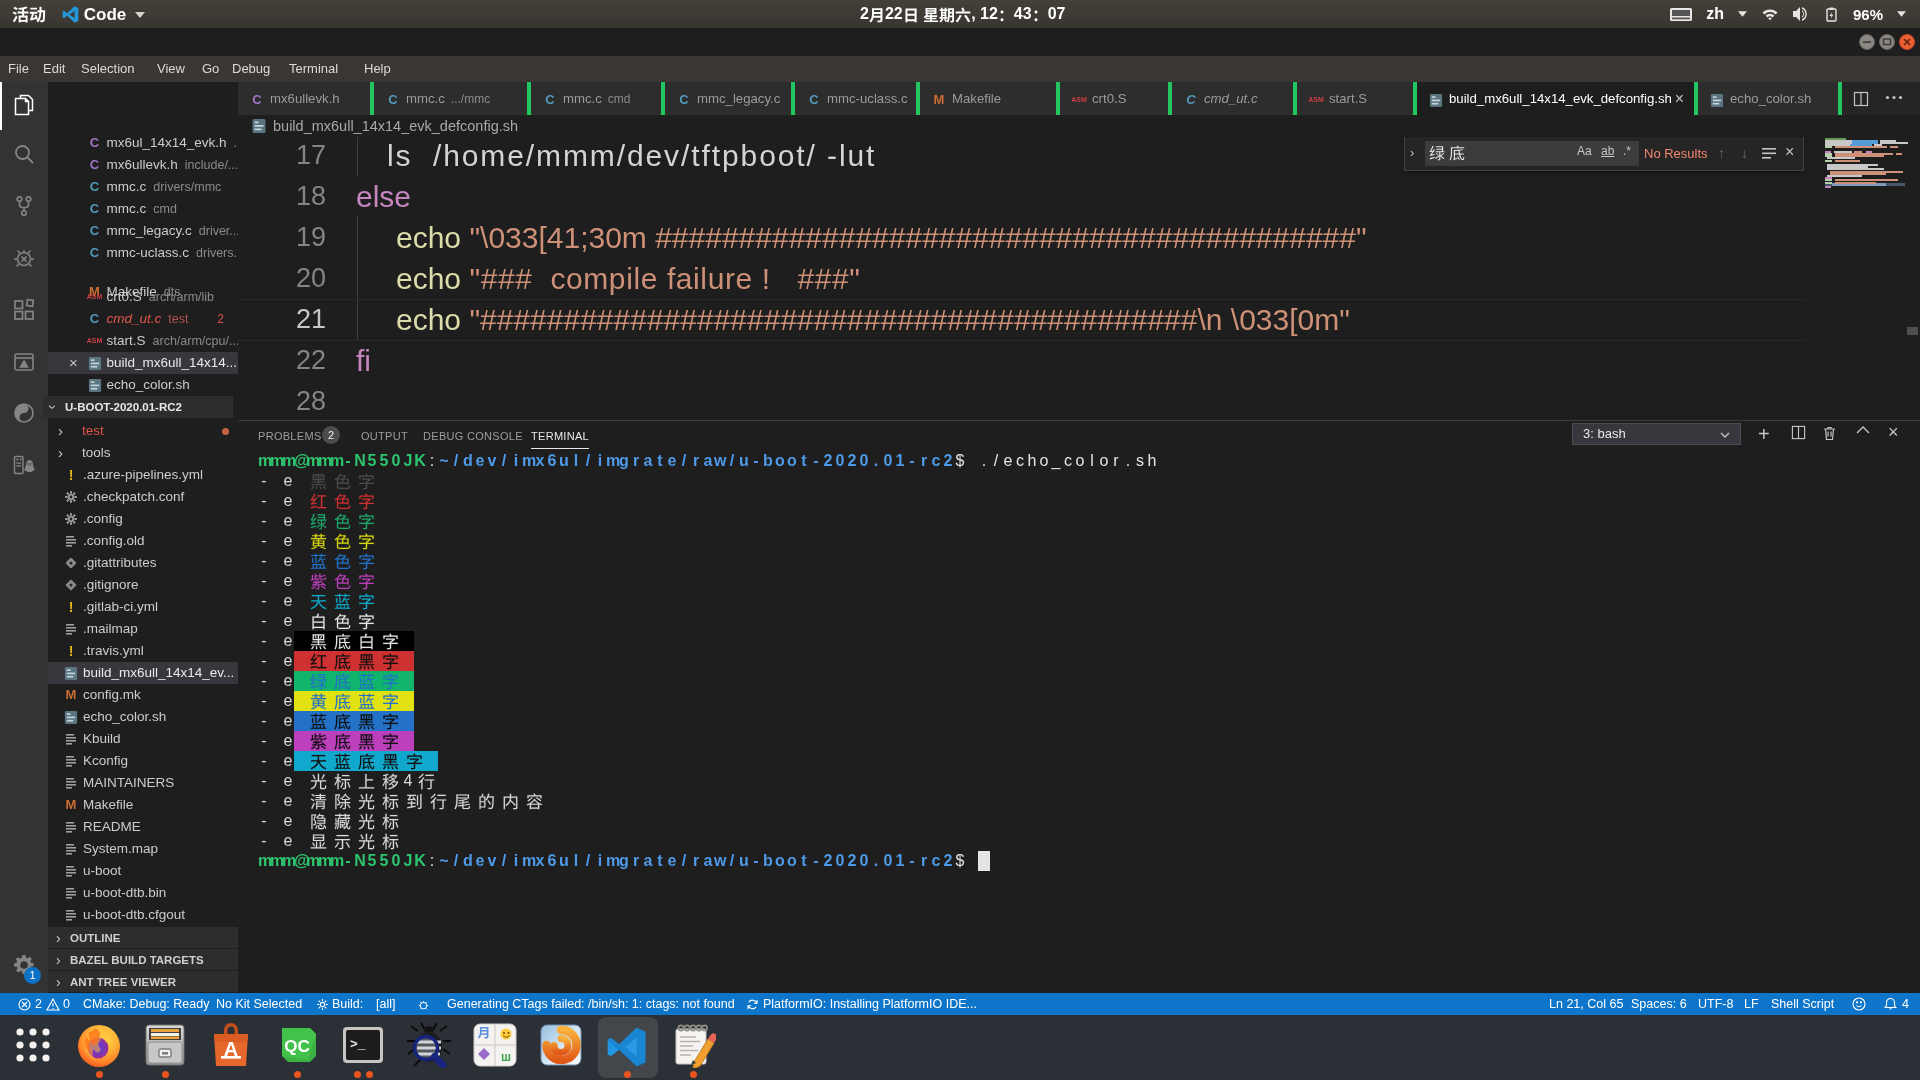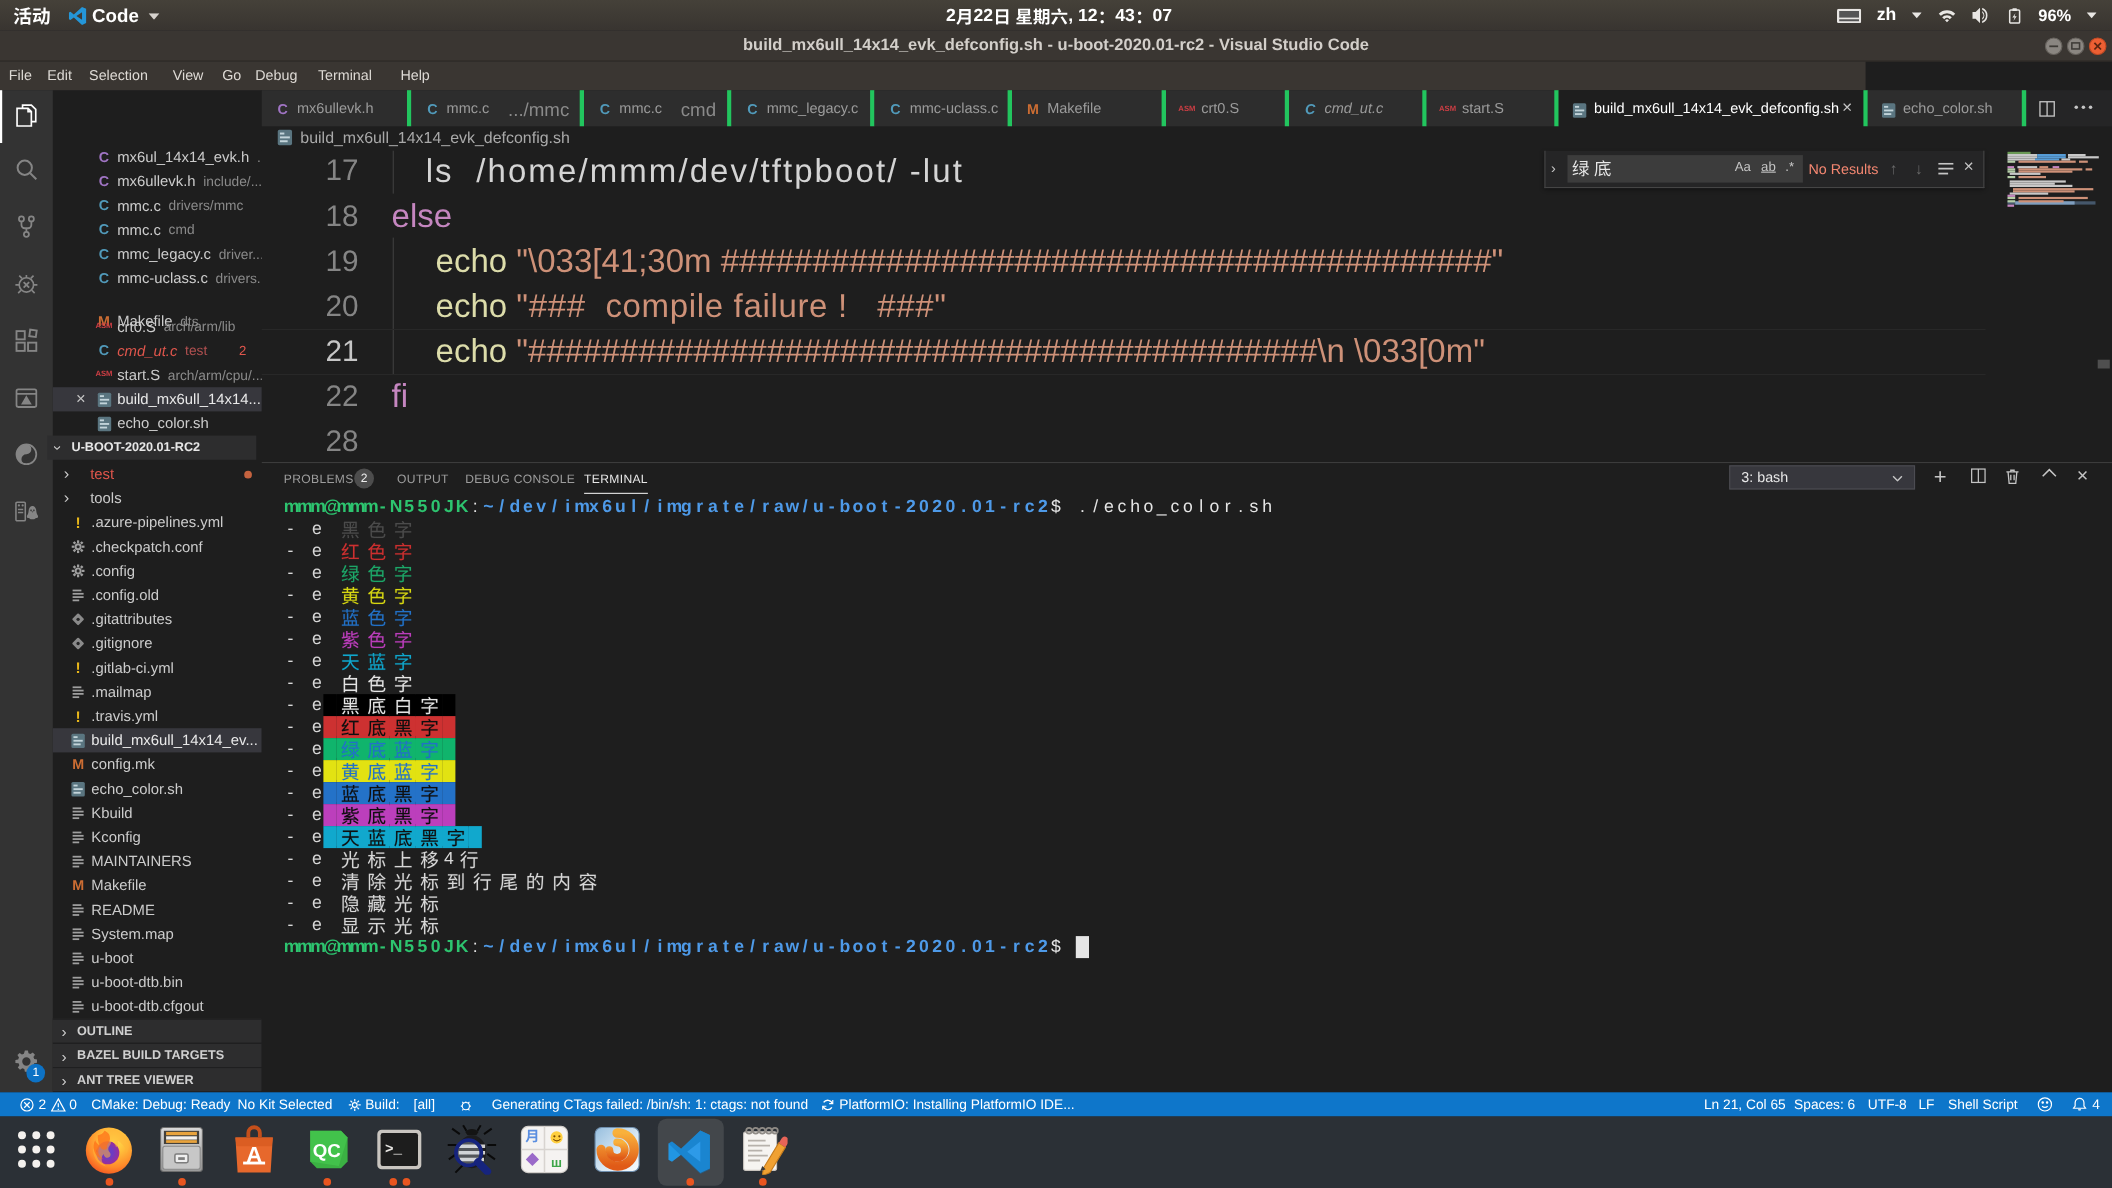--- a/index.html
+++ b/index.html
@@ -9,21 +9,21 @@
 #huodong{position:absolute;left:12px;top:5px}
 #codeapp{position:absolute;left:62px;top:5px}
 #datec{position:absolute;left:860px;top:5px;width:200px;text-align:center;white-space:nowrap}
 #datec b{font-size:16px;vertical-align:1px}
 #tricons{position:absolute;right:14px;top:0;height:28px;display:flex;align-items:center;gap:14px}
 
 #titlebar{position:absolute;left:0;top:28px;width:1920px;height:28px;background:#3a3632;border-bottom:1px solid #2a2723}
 #title{position:absolute;left:0;top:4px;width:1920px;text-align:center;color:#d3cfca;font-weight:bold;font-size:15px}
 .wbtn{position:absolute;top:34px;width:16px;height:16px;border-radius:50%;background:#8a8681;border:1px solid #66625d}
 
-#menubar{position:absolute;left:0;top:56px;width:1696px;height:26px;background:#3a3632;color:#dedad5;font-size:13px}
+#menubar{position:absolute;left:0;top:56px;width:1920px;height:26px;background:#3a3632;color:#dedad5;font-size:13px}
 #menubar span{position:absolute;top:5px}
 
 #actbar{position:absolute;left:0;top:82px;width:48px;height:911px;background:#333333}
 .aic{position:absolute;left:12px;width:24px;height:24px}
 
 #sidebar{position:absolute;left:48px;top:82px;width:190px;height:911px;background:#252526;overflow:hidden}
 #sbhead{position:absolute;left:20px;top:8px;color:#bbbbbb;font-size:12px;letter-spacing:.4px}
 .sechead{position:absolute;left:0;width:190px;height:22px;background:#2d2d2e;color:#e7e7e7;font-weight:bold;font-size:11.5px;line-height:22px}
 .sechead .chev{position:absolute;left:8px;top:0;font-size:14px;font-weight:normal;color:#cccccc;transform:rotate(90deg)}
 .sechead .lbl{position:absolute;left:22px}
@@ -43,21 +43,21 @@
 
 .botsec{position:absolute;left:0;width:190px;height:22px;background:#2d2d2e;border-top:1px solid #1f1f20;color:#d0d0d0;font-weight:bold;font-size:11.5px;line-height:22px}
 .botsec .chev{position:absolute;left:8px;font-size:14px;font-weight:normal}
 .botsec .lbl{position:absolute;left:22px}
 
 #editor{position:absolute;left:238px;top:82px;width:1682px;height:911px;background:#1e1e1e}
 #tabbar{position:absolute;left:238px;top:82px;width:1682px;height:33px;background:#252526}
 .tab{position:absolute;top:0;height:33px;background:#2d2d2d;border-right:4px solid #22c55e;color:#9b9b9b;font-size:13.2px;line-height:33px;padding-left:11px;white-space:nowrap;overflow:hidden}
 .tab .fic{margin-right:5px}
 .tab.act{background:#1e1e1e;color:#ffffff}
-.tab .dirn{font-size:17px;margin-left:17px}
+.tab .dirn{font-size:12px;margin-left:6px}
 .tabx{position:absolute;right:10px;top:0;color:#c5c5c5;font-size:16px}
 #tabacts{position:absolute;left:1845px;top:82px;width:75px;height:33px;background:#252526;color:#c5c5c5}
 #breadcrumb{position:absolute;left:238px;top:115px;width:1682px;height:22px;background:#1e1e1e;color:#a9a9a9;font-size:14.5px;line-height:22px}
 #breadcrumb .fic{margin-right:6px}
 
 .ln{position:absolute;left:238px;width:88px;height:41px;line-height:41px;text-align:right;color:#858585;font-size:27px}
 .cl{position:absolute;height:41px;line-height:41px;font-size:30px;white-space:pre;color:#d4d4d4}
 s1,s2,s3,s4{text-decoration:none;font-style:normal}
 s1{color:#d4d4d4}s2{color:#c586c0}s3{color:#dcdcaa}s4{color:#ce9178}
 .iguide{position:absolute;width:1px;background:#404040}
@@ -191,23 +191,20 @@
             <path d="M8.2 5 5.4 9h2l-1 3 3-4.2h-2z"></path>
           </g>
         </svg>
     <span style="font-size:15px">96%</span>
     <svg width="9" height="6" viewBox="0 0 10 6">
           <path fill="#e8e6e3" d="M0 0h10L5 6z"></path>
         </svg>
   </span>
 </div>
 
-<div id="titlebar">
-      <div id="title">build_mx6ull_14x14_evk_defconfig.sh - u-boot-2020.01-rc2 - Visual Studio Code</div>
-    </div>
 <div class="wbtn" style="left:1859px"><svg width="14" height="14" viewBox="0 0 14 14">
         <rect x="3" y="6.3" width="8" height="1.6" fill="#3e3b37"></rect>
       </svg></div>
 <div class="wbtn" style="left:1879px"><svg width="14" height="14" viewBox="0 0 14 14">
         <rect x="3.5" y="4" width="7" height="5.5" fill="none" stroke="#3e3b37" stroke-width="1.4"></rect>
       </svg></div>
 <div class="wbtn" style="left:1899px;background:#ec5f33;border-color:#c44a24"><svg width="14" height="14" viewBox="0 0 14 14">
         <path d="M4 4l6 6M10 4l-6 6" stroke="#5c2510" stroke-width="1.6"></path>
       </svg></div>
 

